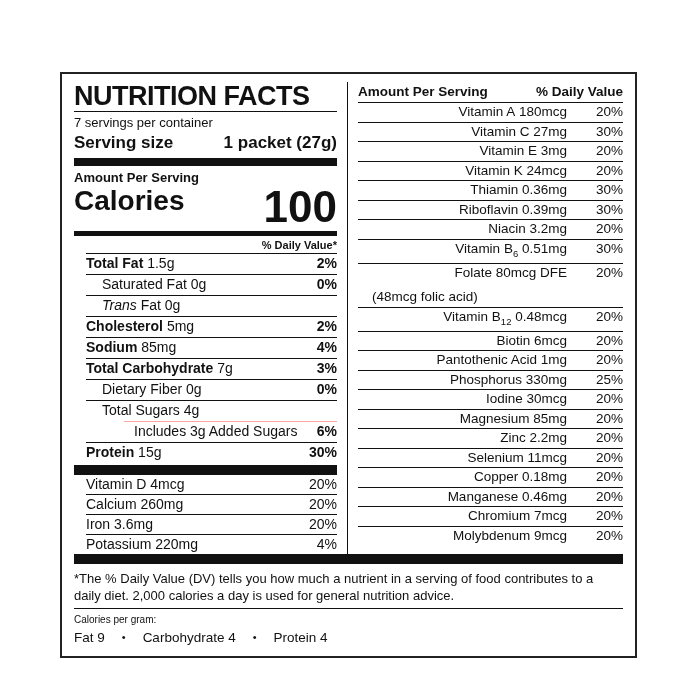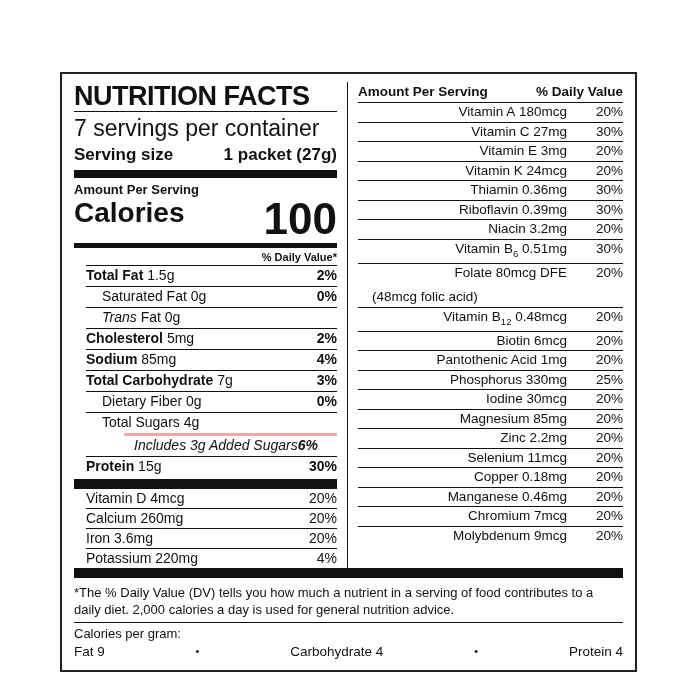--- a/index.html
+++ b/index.html
@@ -31,21 +31,21 @@
 
   
   .nf-title {
     font-size: 27px;
     font-weight: 700;
     letter-spacing: -0.5px;
     white-space: nowrap;
     line-height: 1.05;
   }
   .title-rule { height: 0; border-bottom: 1.5px solid #111111; margin: 1px 0 2px 0; }
-  .servings { font-size: 23px; line-height: 1.2; padding: 1px 0; }
+  .servings { font-size: 13px; line-height: 1.2; padding: 1px 0; }
   .ss-row {
     display: flex; justify-content: space-between;
     font-size: 17px; font-weight: 700; line-height: 1.2;
     padding: 1px 0 3px 0;
     gap: 36px;
   }
   .bar { background: #111111; }
   .bar8  { height: 8px;  margin: 2px 0 4px 0; }
   .bar5  { height: 5px;  margin: 2px 0 0 0; }
   .bar10 { height: 10px; margin: 2px 0 0 0; }
@@ -61,47 +61,46 @@
     display: flex; justify-content: space-between;
     border-top: 1px solid #111111;
     font-size: 14px; line-height: 15px;
     padding: 2.5px 0;
     margin-left: 12px;
   }
   .row .dv { font-weight: 700; }
   .ind1 .nm { padding-left: 16px; }
   .row.partial { border-top: none; padding: 0; display: block; }
   .pwrap {
-    display: flex; justify-content: flex-start;
-    border-top: 3px solid #fca5a5;
+    display: flex; justify-content: space-between;
+    border-top: 1px solid #fca5a5;
     margin-left: 38px;
     padding: 2.5px 0 2.5px 10px;
-    font-style: italic;
   }
   #micro-rows .row:first-child { border-top: none; }
   #micro-rows .row .dv { font-weight: 400; }
   #micro-rows .row { padding: 2px 0; }
 
   
   .r-head {
     display: flex; justify-content: space-between;
     font-size: 13.5px; font-weight: 700;
     border-bottom: 1.5px solid #111111;
     padding: 2px 0 3px 0;
   }
   .rrow { border-top: 1px solid #111111; padding: 2px 0; font-size: 13.5px; line-height: 14.5px; }
   #right-rows .rrow:first-child { border-top: none; }
   .rline { display: flex; justify-content: flex-end; gap: 29px; }
   .line2 { padding-left: 14px; margin-top: 10px; }
   sub { font-size: 9.5px; }
 
   
   .footnote { font-size: 13px; line-height: 17px; padding: 3px 0 4px 0; border-bottom: 1px solid #111111; }
-  .cpg-label { font-size: 13px; line-height: 16px; padding-top: 3px; }
-  .cpg-row { display: flex; justify-content: space-between; font-size: 13.5px; padding: 2px 0 1px 0; }
+  .cpg-label { font-size: 10px; line-height: 16px; padding-top: 3px; }
+  .cpg-row { display: flex; font-size: 13.5px; padding: 2px 0 1px 0; gap: 17px; }
   .cpg-row .dot { font-size: 11px; align-self: center; }
 </style>
 </head>
 <body>
 
 <div class="page">
   <div class="nf-label">
 
     <div class="cols">
 

